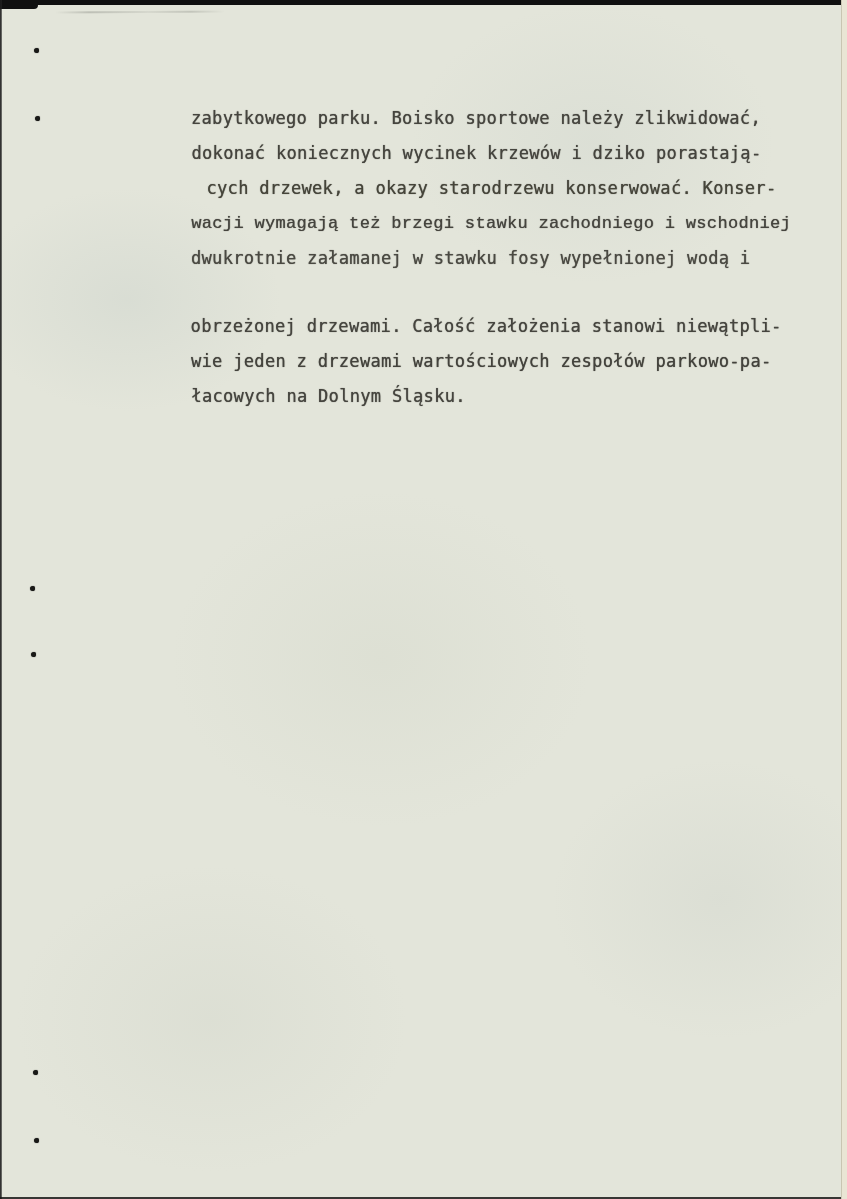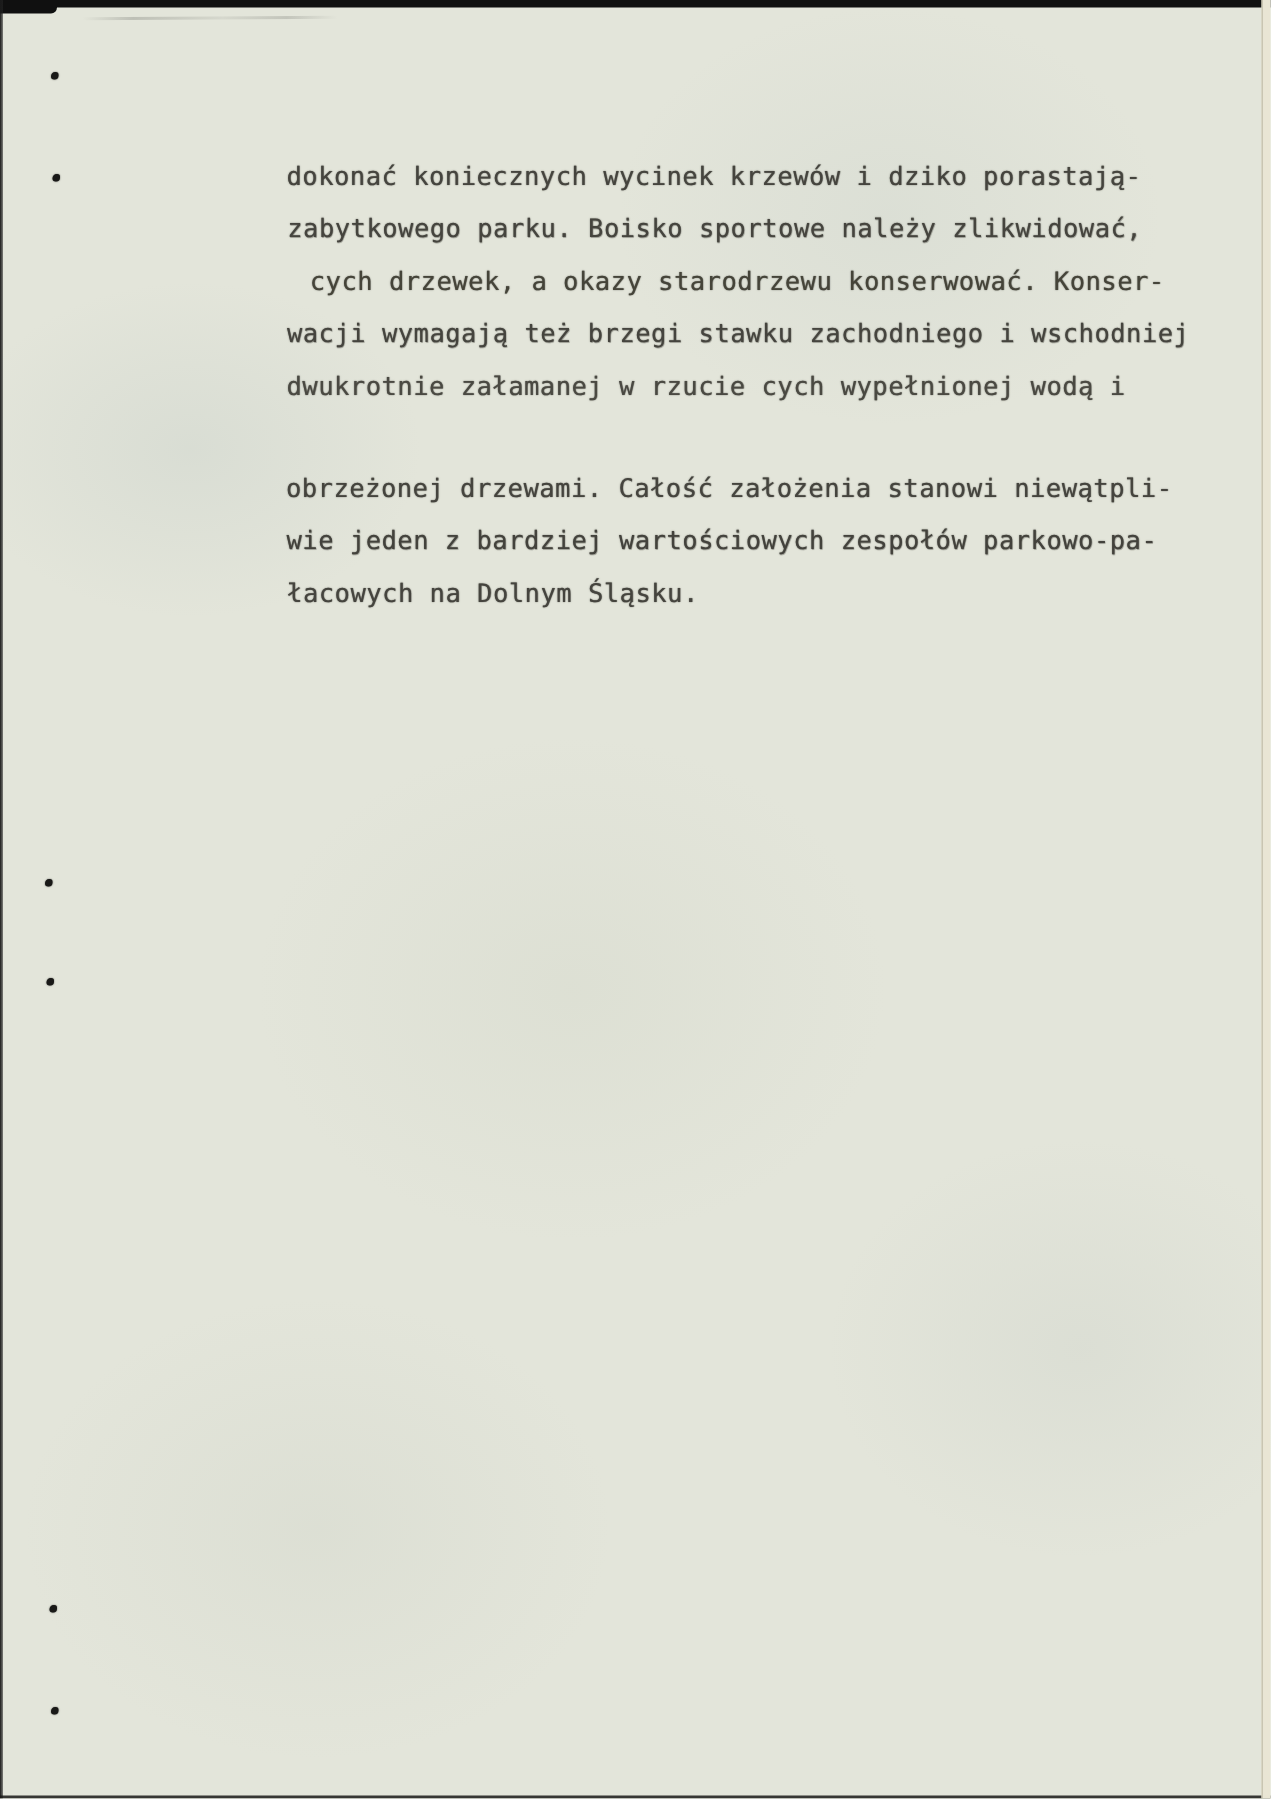--- a/index.html
+++ b/index.html
@@ -87,21 +87,21 @@
     line-height: 35px;
     font-size: 17px;
     letter-spacing: 0.32px;
     color: var(--ink);
     text-shadow: 0 0 1px rgba(62,61,55,0.75), 0.4px 0.4px 0 rgba(62,61,55,0.28);
     white-space: pre;
   }
   
   .tline:nth-child(2) { transform: translateX(0.5px); }
   .tline:nth-child(3) { transform: translateX(-0.5px); color: #454439; margin-left: 16px; }
-  .tline:nth-child(4) { transform: translateX(0.3px); }
+  .tline:nth-child(4) { transform: translateX(0.3px); font-family: Liberation Mono, monospace; }
   .tline:nth-child(5) { color: #4a4942; }
   .tline:nth-child(6) { transform: translateX(-0.4px); margin-top: 33px; }
   .tline:nth-child(7) { color: #43423c; }
   .tline:nth-child(8) { transform: translateX(0.4px); }
 </style>
 </head>
 <body>
 
 <div class="page">
 
@@ -115,23 +115,23 @@
   <div>
       <div class="dot" style="left: 34px; top: 48px;"></div>
       <div class="dot" style="left: 35px; top: 116px;"></div>
       <div class="dot" style="left: 30px; top: 586px;"></div>
       <div class="dot" style="left: 31px; top: 652px;"></div>
       <div class="dot" style="left: 33px; top: 1070px;"></div>
       <div class="dot" style="left: 34px; top: 1138px;"></div>
     </div>
 
   <div class="text-block">
+    <div class="tline">zabytkowego parku. Boisko sportowe należy zlikwidować,</div>
     <div class="tline">dokonać koniecznych wycinek krzewów i dziko porastają-</div>
-    <div class="tline">zabytkowego parku. Boisko sportowe należy zlikwidować,</div>
     <div class="tline">cych drzewek, a okazy starodrzewu konserwować. Konser-</div>
     <div class="tline">wacji wymagają też brzegi stawku zachodniego i wschodniej</div>
-    <div class="tline">dwukrotnie załamanej w rzucie cych wypełnionej wodą i</div>
+    <div class="tline">dwukrotnie załamanej w stawku fosy wypełnionej wodą i</div>
     <div class="tline">obrzeżonej drzewami. Całość założenia stanowi niewątpli-</div>
-    <div class="tline">wie jeden z bardziej wartościowych zespołów parkowo-pa-</div>
+    <div class="tline">wie jeden z drzewami wartościowych zespołów parkowo-pa-</div>
     <div class="tline">łacowych na Dolnym Śląsku.</div>
   </div>
 
 </div>
 
 </body></html>

